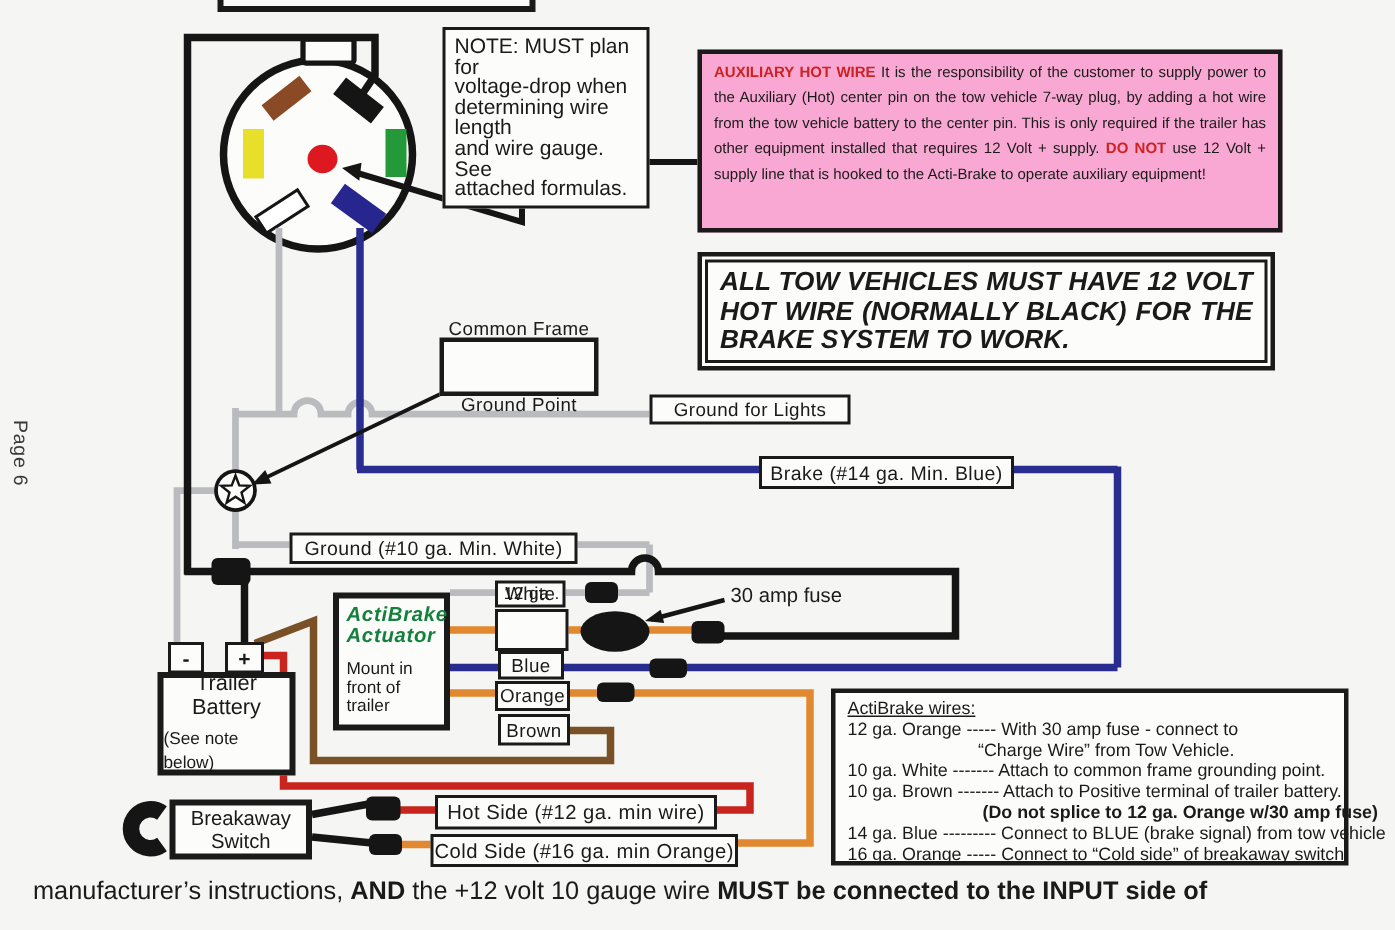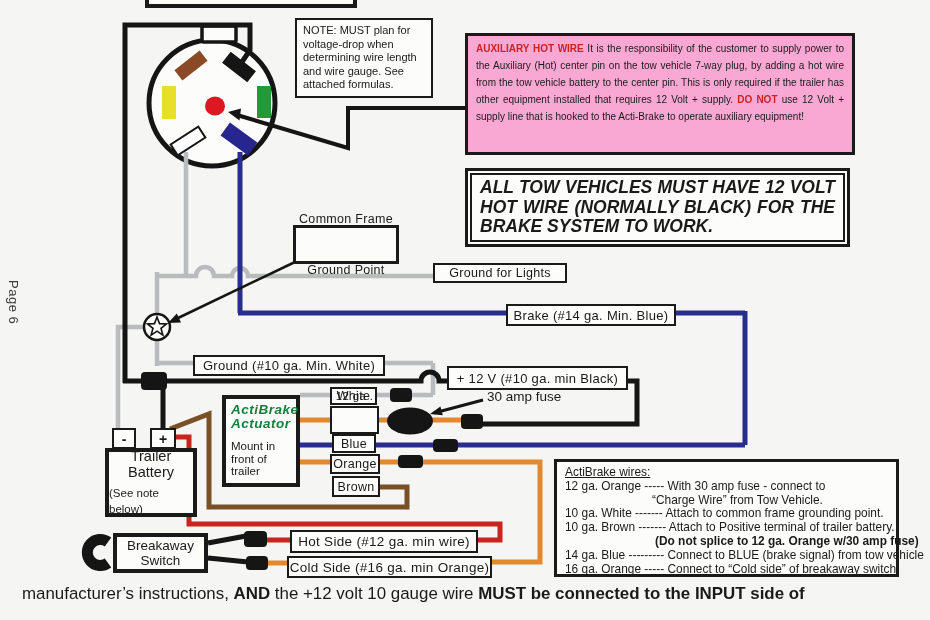--- a/index.html
+++ b/index.html
@@ -4,21 +4,21 @@
 <style>
   html,body{margin:0;padding:0;background:#e8e8e6;}
   .stage{position:relative;width:930px;height:620px;overflow:hidden;background:#f5f5f3;
          font-family:"Liberation Sans",sans-serif;color:#1a1a1a;}
   .stage svg{position:absolute;left:0;top:0;z-index:1;}
   .abs{position:absolute;box-sizing:border-box;z-index:3;}
   .lb{background:#fcfcfb;border:2px solid #1a1a1a;display:flex;align-items:center;
       justify-content:center;font-size:12.5px;white-space:nowrap;letter-spacing:.3px;gap:36px;}
   .lb2{flex-direction:column;line-height:12.5px;font-size:11.5px;}
   .note-box{background:#fcfcfb;border:2.5px solid #1a1a1a;padding:4px 6px;
-            font-size:11px;line-height:13.6px;}
+            font-size:14px;line-height:13.6px;}
   .aux-box{background:#f9a8d4;border:3px solid #1a1a1a;padding:5px 8px;
            font-size:10px;line-height:16.9px;text-align:justify;}
   .red-b{color:#cc2222;font-weight:bold;}
   .alltow-outer{background:#fcfcfb;border:3px solid #1a1a1a;padding:2px;}
   .alltow-inner{border:2px solid #1a1a1a;padding:3px 8px;font-weight:bold;font-style:italic;
                 font-size:17.5px;line-height:19.5px;}
   .alltow-inner .jl{text-align:justify;text-align-last:justify;}
   .act-box{background:#fcfcfb;border:4px solid #1a1a1a;padding:4px 5px;line-height:14px;}
   .act-name{color:#15803d;font-weight:bold;font-style:italic;font-size:13.5px;letter-spacing:.5px;}
   .act-note{font-size:11.5px;line-height:12.5px;margin-top:9px;}
@@ -152,21 +152,20 @@
     <div>Common Frame</div>
     <div>Ground Point</div>
   </div>
 
   <div class="abs lb" style="left:433px;top:263px;width:134px;height:20px;">Ground for Lights</div>
 
   <div class="abs lb" style="left:506px;top:304px;width:170px;height:22px;font-size:13px;">Brake (#14 ga. Min. Blue)</div>
 
   <div class="abs lb" style="left:193px;top:355px;width:192px;height:21px;font-size:13px;">Ground (#10 ga. Min. White)</div>
 
-  <div class="abs lb" style="left:447px;top:366px;width:181px;height:24px;font-size:13px;">+ 12 V (#10 ga. min Black)</div>
 
   <div class="abs fuse-lbl" style="left:487px;top:389px;">30 amp fuse</div>
 
   <div class="abs lb" style="left:330px;top:387px;width:47px;height:18px;">White</div>
   <div class="abs lb lb2" style="left:330px;top:406px;width:49px;height:28px;">
     <div>12 ga .</div>
     <div>Orange</div>
   </div>
   <div class="abs lb" style="left:332px;top:434px;width:44px;height:19px;">Blue</div>
   <div class="abs lb" style="left:330px;top:454px;width:50px;height:20px;">Orange</div>

